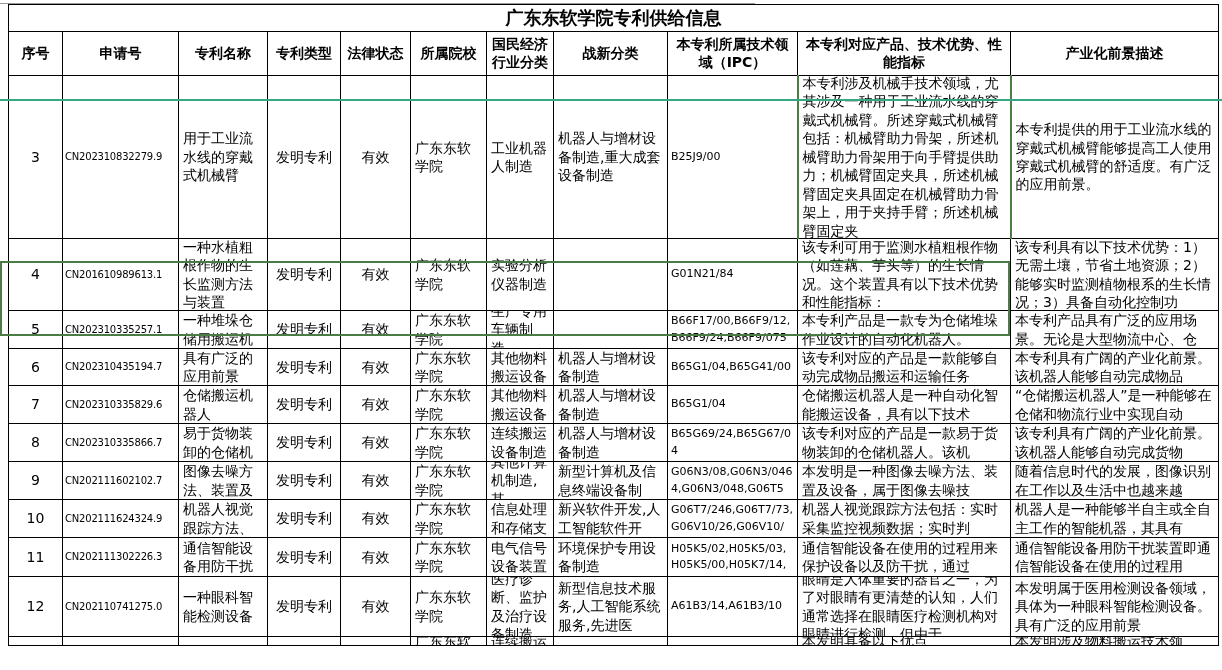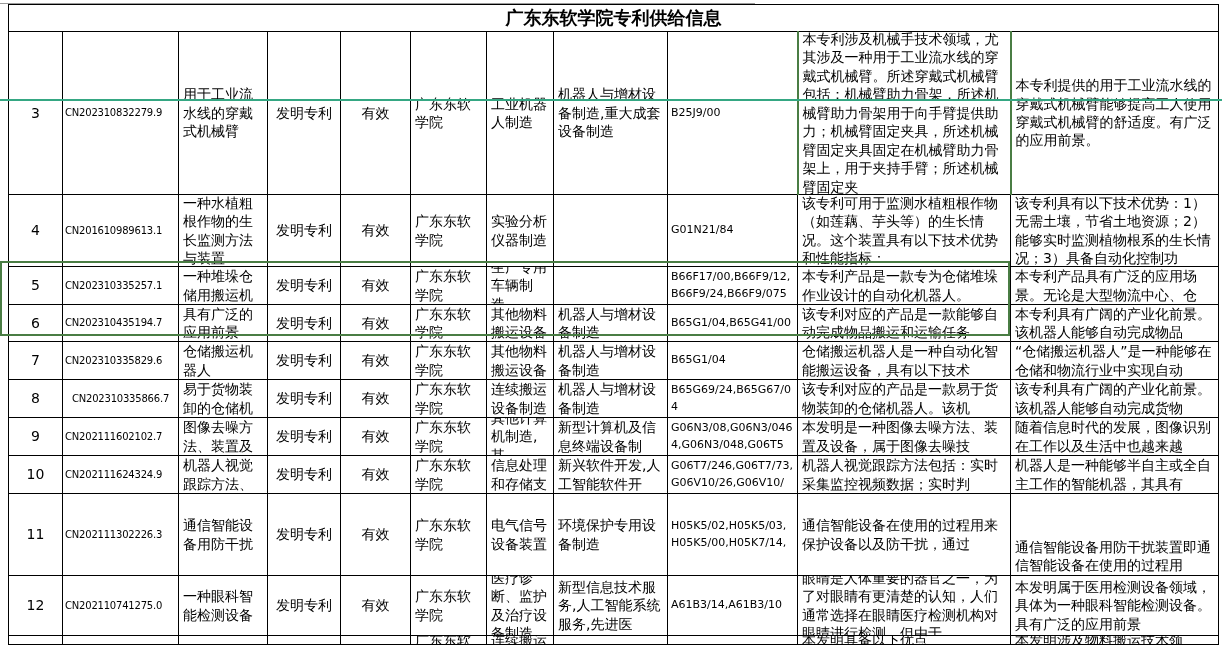--- a/index.html
+++ b/index.html
@@ -68,20 +68,33 @@
       <col style="width:67px">
         <col style="width:114px">
         <col style="width:130px">
       <col style="width:213px">
         <col style="width:208px">
     </colgroup>
     <tbody>
       <tr style="height:26px">
         <td colspan="11" class="title-cell">广东东软学院专利供给信息</td>
       </tr>
+      <tr style="height:44px">
+        <th class="col-h">序号</th>
+        <th class="col-h">申请号</th>
+        <th class="col-h">专利名称</th>
+        <th class="col-h">专利类型</th>
+        <th class="col-h">法律状态</th>
+        <th class="col-h">所属院校</th>
+        <th class="col-h">国民经济行业分类</th>
+        <th class="col-h">战新分类</th>
+        <th class="col-h">本专利所属技术领域（IPC）</th>
+        <th class="col-h">本专利对应产品、技术优势、性能指标</th>
+        <th class="col-h">产业化前景描述</th>
+      </tr>
     </tbody>
     <tbody id="rows">
         <tr style="height: 163px;">
     <td>
             <div class="cb c" style="height: 162px;">
               <span>3</span>
             </div>
           </td>
     <td class="appno">
             <div class="cb" style="height: 162px;">
@@ -362,21 +375,21 @@
             </div>
           </td>
   </tr>
         <tr style="height: 38px;">
     <td>
             <div class="cb c" style="height: 37px;">
               <span>8</span>
             </div>
           </td>
     <td class="appno">
-            <div class="cb" style="height: 37px; justify-content: center;">
+            <div class="cb" style="height: 37px;">
               <span>CN202310335866.7</span>
             </div>
           </td>
     <td>
             <div class="cb" style="height: 37px;">
               <span>易于货物装卸的仓储机</span>
             </div>
           </td>
     <td>
             <div class="cb c" style="height: 37px;">
@@ -578,21 +591,21 @@
             <div class="cb" style="height: 38px;">
               <span>H05K5/02,H05K5/03,H05K5/00,H05K7/14,</span>
             </div>
           </td>
     <td>
             <div class="cb" style="height: 38px; justify-content: flex-end;">
               <span>通信智能设备在使用的过程用来保护设备以及防干扰，通过</span>
             </div>
           </td>
     <td>
-            <div class="cb" style="height: 38px; margin-top: 43px;">
+            <div class="cb" style="height: 38px;">
               <span>通信智能设备用防干扰装置即通信智能设备在使用的过程用</span>
             </div>
           </td>
   </tr>
         <tr style="height: 60px;">
     <td>
             <div class="cb c" style="height: 59px;">
               <span>12</span>
             </div>
           </td>

